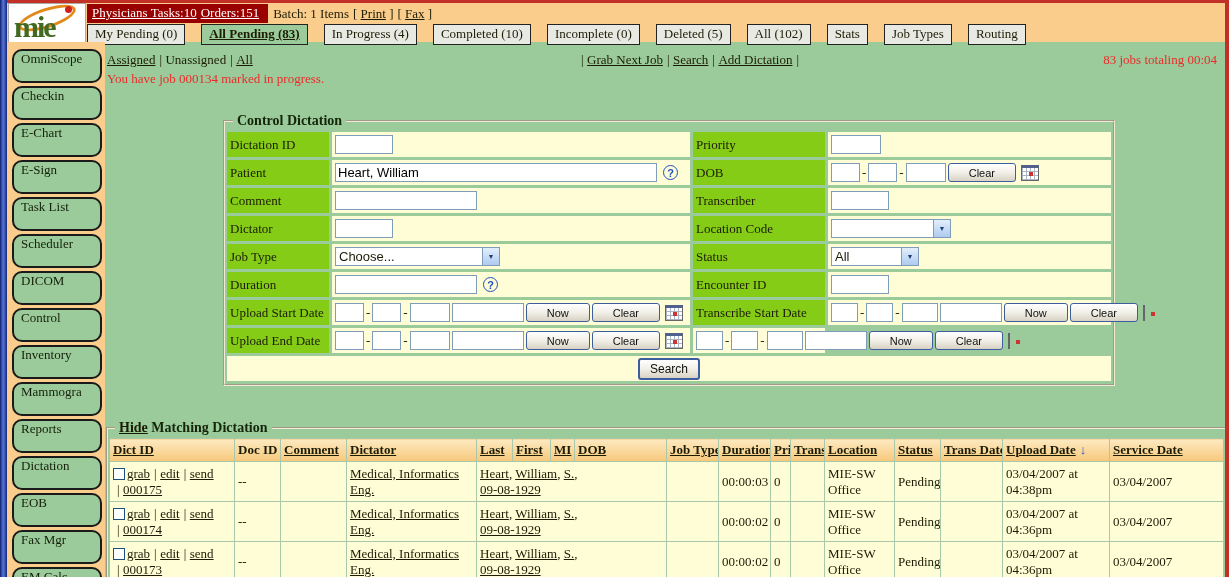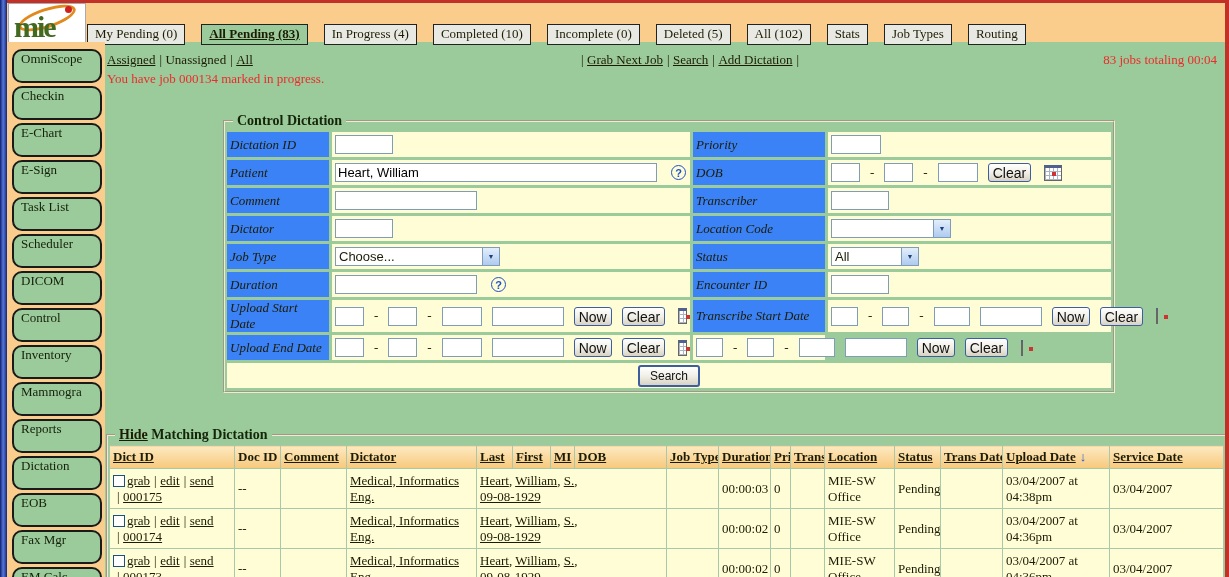--- a/index.html
+++ b/index.html
@@ -41,38 +41,38 @@
   .nav-mid { position:absolute; left:472px; }
   .msg { color:#ee2a2a; margin:2px 0 0 2px; height:16px; }
   .jobs-total { position:absolute; right:8px; color:#ee2a2a; }
 
   
   fieldset { border:2px groove #f2ebd2; }
   .search-fs { margin:26px 0 0 118px; width:884px; padding:3px 2px 3px 2px; background:#9bcb9b; }
   legend { font-weight:bold; font-size:14px; padding:0 4px; margin-left:6px; color:#14250a; }
   .fgrid { display:grid; grid-template-columns:102px 358px 132px 283px; gap:3px; }
   .cell { min-height:25px; display:flex; align-items:center; padding:0 3px; }
-  .lbl { background:#3b82f6;font-style:italic; }
-  .fld { background:#fffdd6; gap:10px; }
+  .lbl { background:#84cc16; }
+  .fld { background:#fffdd6; gap:2px; }
   .searchrow { grid-column:1/-1; background:#fffdd6; height:25px; display:flex; align-items:center; justify-content:center; }
 
   .ipt { border:1px solid #7f9db9; height:19px; background:#fff; font:13px "Liberation Sans","DejaVu Sans",sans-serif; padding:0 2px; }
   .w-id { width:58px; } .w-patient { width:322px; } .w-comment { width:142px; } .w-duration { width:142px; }
   .w-pri { width:50px; } .w-d2 { width:29px; } .w-d3 { width:40px; } .w-d6 { width:72px; }
   .w-d2s { width:27px; } .w-d3s { width:36px; } .w-d6s { width:62px; }
   .dash::before { content:"-"; }
   .sel { display:inline-flex; align-items:center; border:1px solid #7f9db9; height:19px; background:#fff;
     font:13px "Liberation Sans","DejaVu Sans",sans-serif; position:relative; padding:0 20px 0 3px; }
   .sel::after { content:"\25BC"; position:absolute; right:0; top:0; width:16px; height:100%;
     background:linear-gradient(#e3eefb,#aecbf0); border-left:1px solid #7f9db9; color:#1f3f77;
     font-size:7px; display:flex; align-items:center; justify-content:center; }
   .w-job { width:165px; } .w-loc { width:120px; } .w-status { width:88px; }
   .btn { font:12px "Liberation Sans","DejaVu Sans",sans-serif; color:#111; border:1px solid #3c5e9e; border-radius:3px;
     background:linear-gradient(180deg,#ffffff,#f1efe7 50%,#d8d2c4); padding:1px 7px; height:20px; cursor:pointer; }
-  .btn.sm { padding:1px 4px; height:19px; font-size:14px; }
+  .btn.sm { padding:1px 20px; height:19px; font-size:11px; }
   .btn.search-btn { border:2px solid #3c5e9e; height:22px; padding:1px 10px; }
   .cal { display:inline-block; width:18px; height:16px; border:1px solid #666; border-top:3px solid #51618f; background:#fff;
     background-image:repeating-linear-gradient(0deg,#aab4c4 0 1px,transparent 1px 4px),
                      repeating-linear-gradient(90deg,#aab4c4 0 1px,transparent 1px 4px);
     position:relative; margin-left:3px; cursor:pointer; }
   .cal::after { content:""; position:absolute; left:7px; top:4px; width:4px; height:4px; background:#c33; }
   .help { display:inline-flex; width:15px; height:15px; border:1px solid #2050c8; border-radius:50%; color:#2050c8;
     font:bold 11px "Liberation Sans",sans-serif; align-items:center; justify-content:center; background:#fffdd6;
     margin-left:4px; cursor:pointer; flex:none; }
 
@@ -92,20 +92,26 @@
 
 <div class="window">
   <div class="left-strip"></div>
   <div class="right-strip"></div>
 
   <div class="header">
     <div class="logo">
       <div class="logo-swoosh"></div>
       <div class="logo-dot"></div>
       <div class="logo-text">mie</div>
+    </div>
+    <div class="topline">
+      <span class="tasksbox"><span class="lnk">Physicians Tasks:10</span><span class="lnk">Orders:151</span></span>
+      <span class="batch">Batch: 1 Items</span>
+      <span class="batch brk"><span class="lnk">Print</span></span>
+      <span class="batch brk"><span class="lnk">Fax</span></span>
     </div>
     <div class="tab-bar">
         <div class="tab">My Pending (0)</div>
         <div class="tab active">All Pending (83)</div>
         <div class="tab">In Progress (4)</div>
         <div class="tab">Completed (10)</div>
         <div class="tab">Incomplete (0)</div>
         <div class="tab">Deleted (5)</div>
         <div class="tab">All (102)</div>
         <div class="tab">Stats</div>

